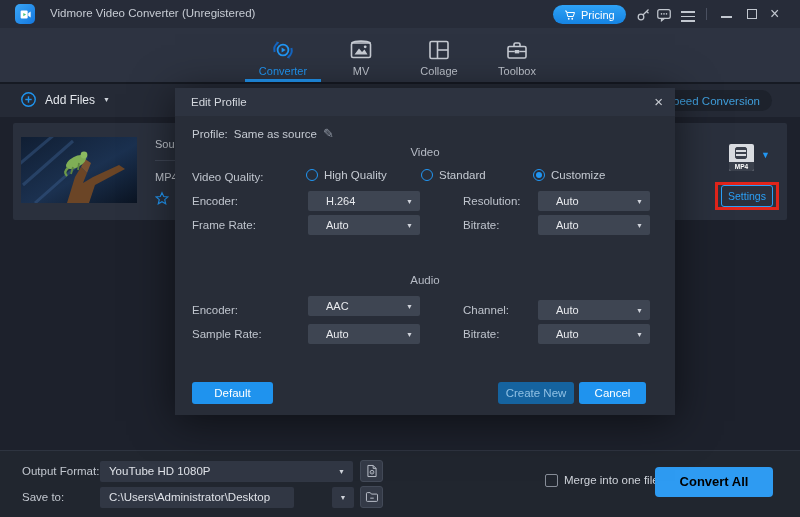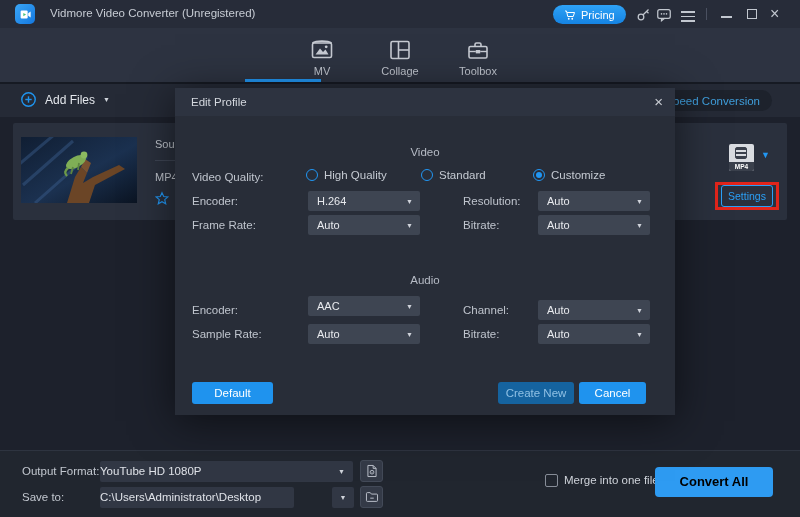--- a/index.html
+++ b/index.html
@@ -61,34 +61,34 @@
   .dialog { position:absolute; left:175px; top:88px; width:500px; height:327px; background:#282d38; z-index:10;
             box-shadow:0 6px 40px rgba(0,0,0,.55); }
   .dialog-header { position:absolute; left:0; top:0; width:500px; height:28px; background:#2d3340; display:flex; align-items:center; }
   .dialog-title { margin-left:16px; font-size:11.5px; color:#d4d8de; }
   .dialog-close { position:absolute; right:12px; top:4px; font-size:15px; color:#c9cdd3; line-height:20px; }
   .profile-row { position:absolute; left:17px; top:38px; display:flex; align-items:center; gap:6px; font-size:11.5px; color:#c5cad2; }
   .pencil { color:#8f96a2; font-size:13px; }
   .section-title { position:absolute; left:0; width:500px; text-align:center; font-size:11.5px; color:#b6bbc5; }
   .d-label { position:absolute; font-size:11.5px; color:#bfc4cd; line-height:20px; }
   .dropdown { position:absolute; width:112px; height:20px; background:#3e4552; border-radius:2px;
-              font-size:11px; color:#e8eaee; line-height:20px; padding-left:9px; }
+              font-size:11px; color:#e8eaee; line-height:20px; padding-left:18px; }
   .dropdown .caret { position:absolute; right:7px; top:7px; }
   .radio-group { position:absolute; display:flex; align-items:center; gap:6px; font-size:11.5px; color:#c5cad2; }
   .radio { width:12px; height:12px; border:1.5px solid #2196f3; border-radius:50%; display:flex; align-items:center; justify-content:center; }
   .radio .dot { width:6px; height:6px; border-radius:50%; background:transparent; }
   .radio.checked .dot { background:#2196f3; }
   .dlg-btn { position:absolute; height:22px; border:none; border-radius:3px; font-size:11.5px; color:#fff; background:#1f93ee; text-align:center; line-height:22px; }
   .dlg-btn.disabled { background:#15639f; color:#8fc0e4; }
 
   
   .bottombar { position:absolute; left:0; top:450px; width:800px; height:67px; background:#21262f; border-top:1px solid #2e3440; }
   .bb-label { position:absolute; font-size:11.5px; color:#c2c7cf; }
   .bb-field { position:absolute; height:21px; background:#313744; border-radius:2px; font-size:11.5px; color:#dfe2e8;
-              line-height:21px; }
+              line-height:21px; padding-left:9px; }
   .bb-field .caret { position:absolute; right:8px; top:7px; }
   .bb-icon-btn { position:absolute; width:23px; height:22px; background:#343a47; border:1px solid #434a58; border-radius:3px;
                  display:flex; align-items:center; justify-content:center; color:#b9bec8; }
   .save-arrow { position:absolute; width:22px; height:21px; background:#313744; border-radius:2px; display:flex; align-items:center; justify-content:center; }
   .merge-check { position:absolute; left:545px; top:473px; width:13px; height:13px; border:1px solid #878d98; border-radius:2px; background:transparent; }
   .merge-label { position:absolute; left:564px; top:473px; font-size:11.5px; color:#cfd3da; }
   .convert-all { position:absolute; left:655px; top:466px; width:118px; height:30px; background:#2e9bf2; border:none;
                  border-radius:4px; color:#000000; font-size:13px; font-weight:bold; text-align:center; line-height:30px; }
 </style>
 </head>
@@ -134,20 +134,31 @@
         <i></i>
       </div>
     <div class="tb-sep"></div>
     <div class="cap-min"></div>
     <div class="cap-max"></div>
     <div class="cap-close">×</div>
   </div>
 
   <div class="navbar">
     <div class="tabs">
+      <div class="tab active">
+        <svg width="24" height="24" viewBox="0 0 24 24">
+          <path d="M3.6 14 A8.8 8.8 0 0 1 6.8 4.8" fill="none" stroke="#1565c0" stroke-width="2"></path>
+          <path d="M5.2 3.6 L8.2 4.2 L6.4 6.8 Z" fill="#1565c0"></path>
+          <path d="M20.4 10 A8.8 8.8 0 0 1 17.2 19.2" fill="none" stroke="#1565c0" stroke-width="2"></path>
+          <path d="M18.8 20.4 L15.8 19.8 L17.6 17.2 Z" fill="#1565c0"></path>
+          <circle cx="12" cy="12" r="5.4" fill="none" stroke="#2196f3" stroke-width="1.8"></circle>
+          <path d="M10.6 9.6 L14.6 12 L10.6 14.4 Z" fill="#2196f3"></path>
+        </svg>
+        <span class="tab-label">Converter</span>
+      </div>
       <div class="tab">
         <svg width="24" height="24" viewBox="0 0 24 24">
           <rect x="2.5" y="5" width="19" height="14.5" rx="1.5" fill="none" stroke="#c6cad2" stroke-width="1.6"></rect>
           <path d="M2.5 5 C6 2.5 18 2.5 21.5 5" fill="none" stroke="#c6cad2" stroke-width="1.6"></path>
           <path d="M5.5 16.5 L10 10.5 L13 14 L15.5 11.5 L18.5 16.5 Z" fill="#c6cad2"></path>
           <circle cx="16.2" cy="8.8" r="1.4" fill="#c6cad2"></circle>
         </svg>
         <span class="tab-label">MV</span>
       </div>
       <div class="tab">
@@ -237,20 +248,25 @@
       </div>
     </div>
   </div>
 
   <div class="dialog">
     <div class="dialog-header">
       <span class="dialog-title">Edit Profile</span>
       <span class="dialog-close">×</span>
     </div>
 
+    <div class="profile-row">
+      <span>Profile:</span>
+      <span>Same as source</span>
+      <span class="pencil">✎</span>
+    </div>
 
     <div class="section-title" style="top:58px;">Video</div>
 
     <span class="d-label" style="left:17px; top:79px;">Video Quality:</span>
     <div class="radio-group" style="left:131px; top:81px;">
       <span class="radio">
           <span class="dot"></span>
         </span>
       <span>High Quality</span>
     </div>

